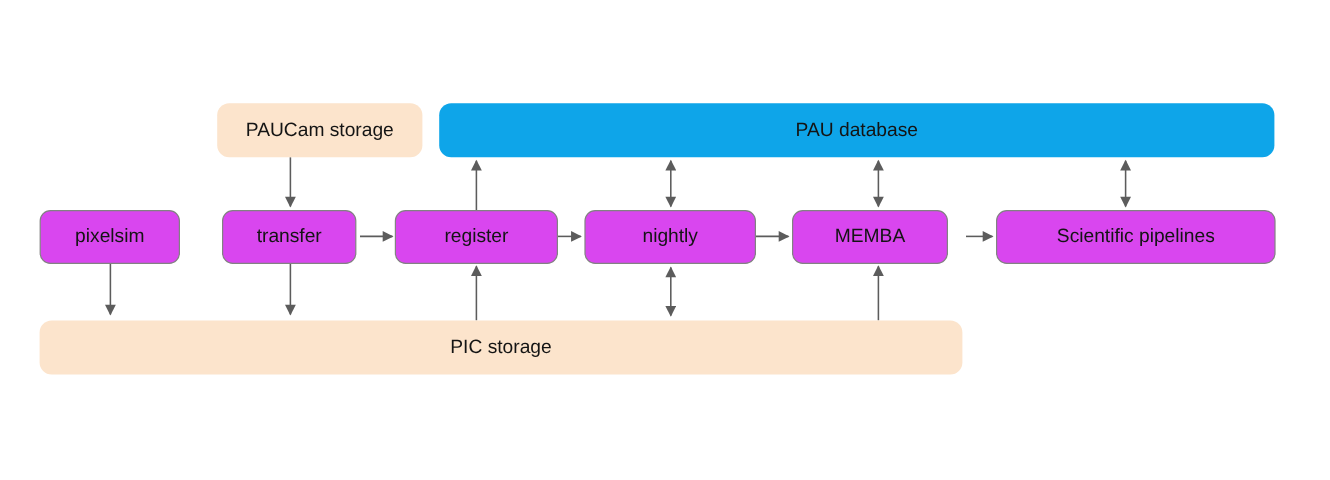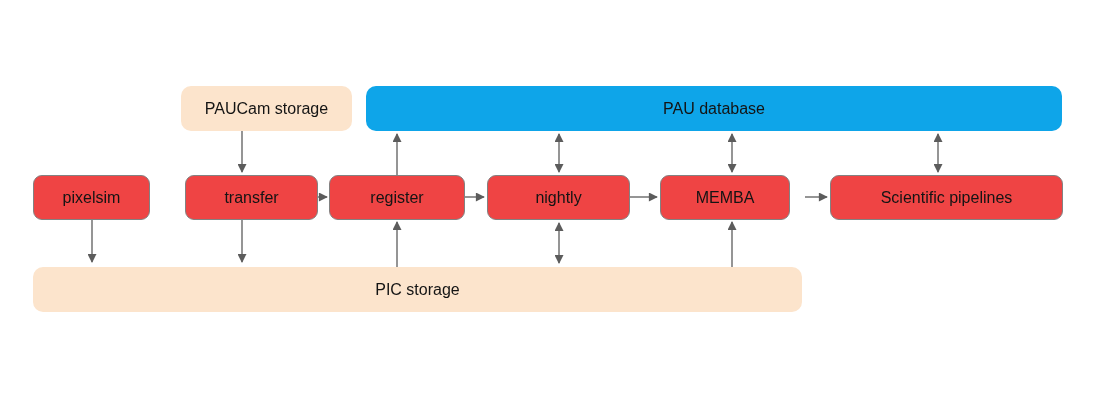--- a/index.html
+++ b/index.html
@@ -11,33 +11,33 @@
     overflow:hidden;
   }
   .node{
     position:absolute;
     display:flex;align-items:center;justify-content:center;
     box-sizing:border-box;
     font-size:16px;color:#141414;
     white-space:nowrap;
   }
   .node.process{
-    background:#ef4444;
+    background:#d946ef;
     border:1px solid #828282;
     border-radius:9px;
   }
   .node.plain{
     border:none;
     border-radius:10px;
   }
   
   #n-paucam   {left:181px; top:86px;  width:171px; height:45px;}
   #n-paudb    {left:366px; top:86px;  width:696px; height:45px;}
   #n-pixelsim {left:33px;  top:175px; width:117px; height:45px;}
-  #n-transfer {left:185px; top:175px; width:133px; height:45px;}
+  #n-transfer {left:185px; top:175px; width:112px; height:45px;}
   #n-register {left:329px; top:175px; width:136px; height:45px;}
   #n-nightly  {left:487px; top:175px; width:143px; height:45px;}
   #n-memba    {left:660px; top:175px; width:130px; height:45px;}
   #n-scipipe  {left:830px; top:175px; width:233px; height:45px;}
   #n-picstor  {left:33px;  top:267px; width:769px; height:45px;}
   svg.edges{position:absolute;left:0;top:0;width:1108px;height:400px;pointer-events:none;}
   svg.edges line{stroke:#5c5c5c;stroke-width:1.3;}
 </style>
 </head>
 <body>

